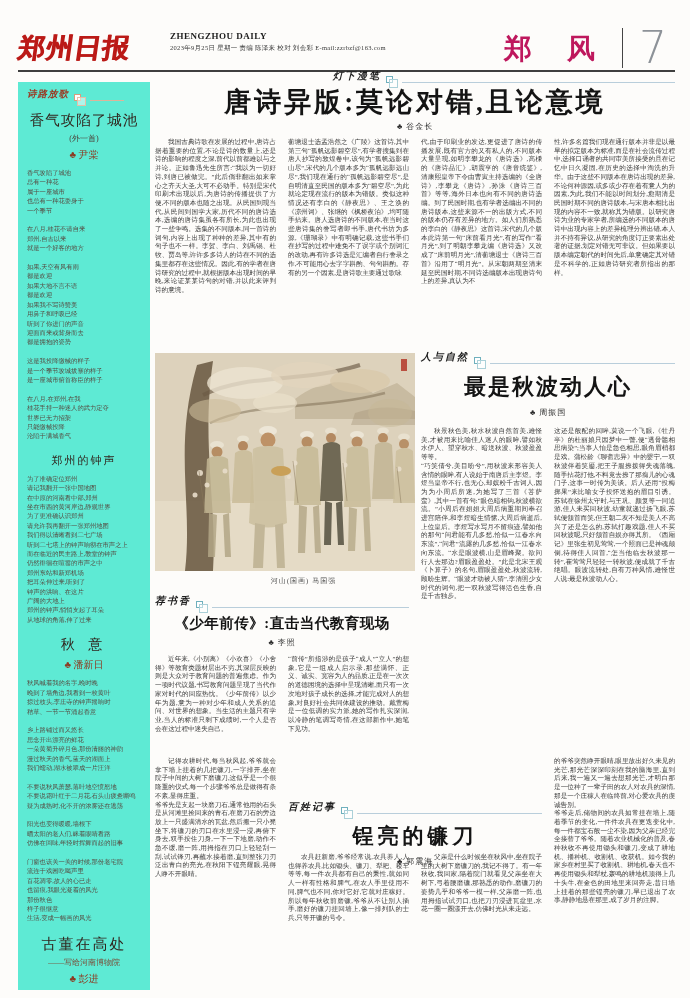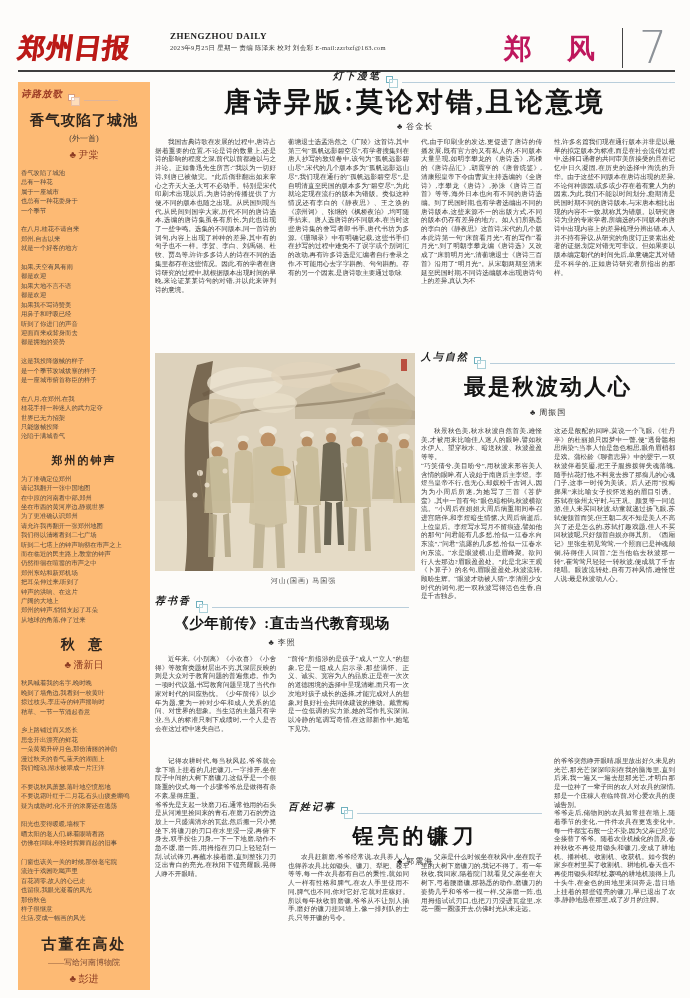--- a/index.html
+++ b/index.html
@@ -62,26 +62,26 @@
   .folk-col1 { position:absolute; left:155px; top:757px; height:232px; }
   .folk-head { position:absolute; left:288px; top:800px; width:254px; }
   .folk-head .headline { font-size:21px; letter-spacing:4px; margin-top:8px; }
   .folk-head .byline { margin-top:6px; }
   .folk-col2 { position:absolute; left:288px; top:853px; height:136px; }
   .folk-col3 { position:absolute; left:421px; top:853px; height:136px; }
   .folk-col4 { position:absolute; left:554px; top:757px; height:232px; }
   .folk-col1,.folk-col2,.folk-col3,.folk-col4 { width:121px; font-size:6.6px; line-height:8.7px; text-align:justify; color:#3b3b3b; overflow:hidden; white-space:pre-line; }
 
   
-  .sidebar { position:absolute; left:18px; top:82px; width:132px; height:908px; background:#fdba74; padding:6px 3px; overflow:hidden; }
+  .sidebar { position:absolute; left:18px; top:82px; width:132px; height:908px; background:#5eead4; padding:6px 9px; overflow:hidden; }
   .sidebar .kicker .klabel { color:#9b3a24; font-size:9.5px; letter-spacing:1px; }
   .sidebar .kicker .kbox { border-color:#d89c7c; }
   .sidebar .kicker .kbox::after { border-color:#e7bfa8; }
   .sidebar .kicker .kline { background:#ddb49a; max-width:34px; }
-  .poem-title { text-align:center; font-weight:bold; color:#30261e; }
+  .poem-title { text-align:center; font-weight:normal; color:#30261e; }
   .p1-title { font-size:14.5px; letter-spacing:1px; margin-top:10px; }
   .p-sub { text-align:center; font-size:8px; color:#4c4038; margin-top:3px; }
   .p-byline { text-align:center; font-size:10px; color:#8c3b22; margin-top:4px; }
   .p-body { margin-top:6px; font-size:6.3px; line-height:9.4px; color:#564a40; white-space:pre-line; }
   .p2-title { font-size:11px; letter-spacing:2px; margin-top:12px; }
   .p3-title { font-size:14px; letter-spacing:5px; margin-top:12px; }
   .p4-title { font-size:15px; letter-spacing:2px; margin-top:12px; }
   .p4-sub { color:#7c4a35; font-size:8px; }
 </style>
 </head>

